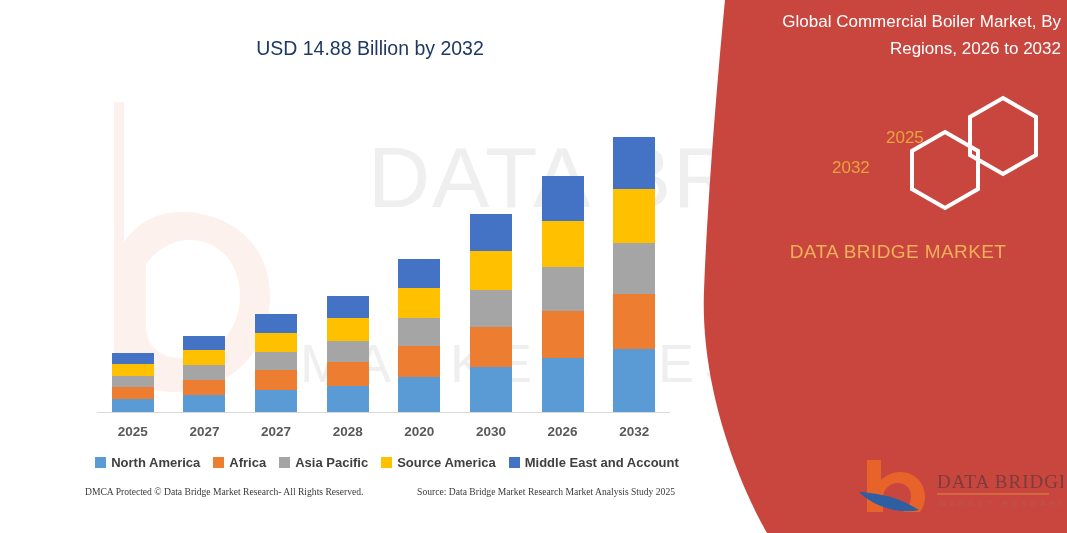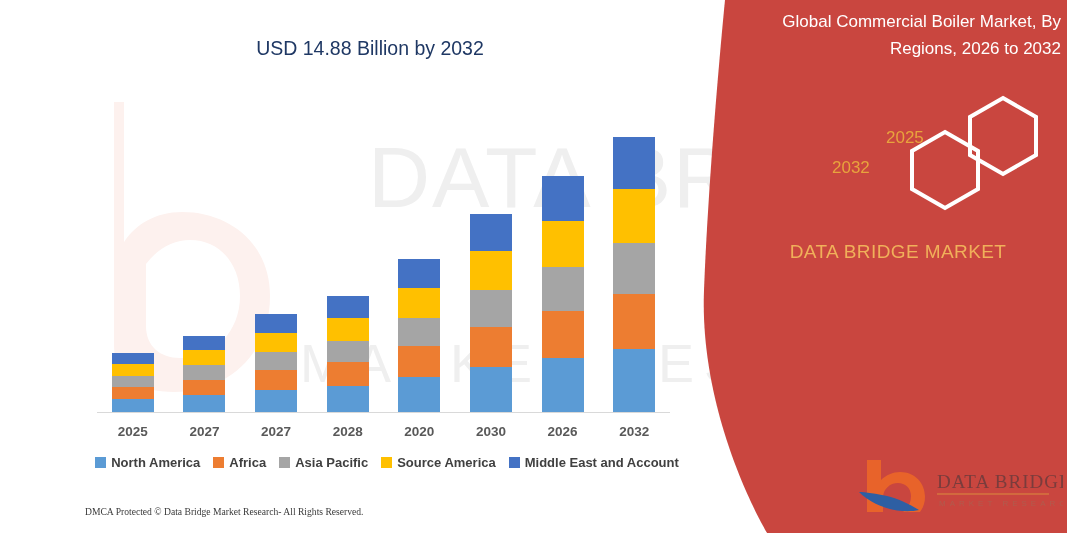--- a/index.html
+++ b/index.html
@@ -148,21 +148,21 @@
     font-weight: bold;
     color: #404040;
     white-space: nowrap;
   }
 
   
   .footer {
     position: absolute;
     z-index: 5;
     left: 85px;
-    top: 506px;
+    top: 486px;
     width: 590px;
     display: flex;
     justify-content: space-between;
     font-family: "Liberation Serif", serif;
     font-size: 9.6px;
     color: #3a3a3a;
   }
 
   
   .redpanel {
@@ -334,20 +334,21 @@
         <span class="legend-label">Source America</span>
       </div>
       <div class="legend-item">
         <span class="legend-swatch" style="background: rgb(68, 114, 196);"></span>
         <span class="legend-label">Middle East and Account</span>
       </div>
     </div>
 
   <div class="footer">
     <span>DMCA Protected © Data Bridge Market Research-  All Rights Reserved.</span>
+    <span>Source: Data Bridge Market Research  Market Analysis Study 2025</span>
   </div>
 
   <svg class="redpanel" viewBox="0 0 380 533" preserveAspectRatio="none">
     <path d="M38 0 L380 0 L380 533 L80 533 C80 533 12 420 17 290 C22 160 38 0 38 0 Z" fill="#c9463f"></path>
   </svg>
 
   <div class="red-content">
     <div class="red-title">
       <div>Global Commercial Boiler Market, By</div>
       <div>Regions, 2026 to 2032</div>

